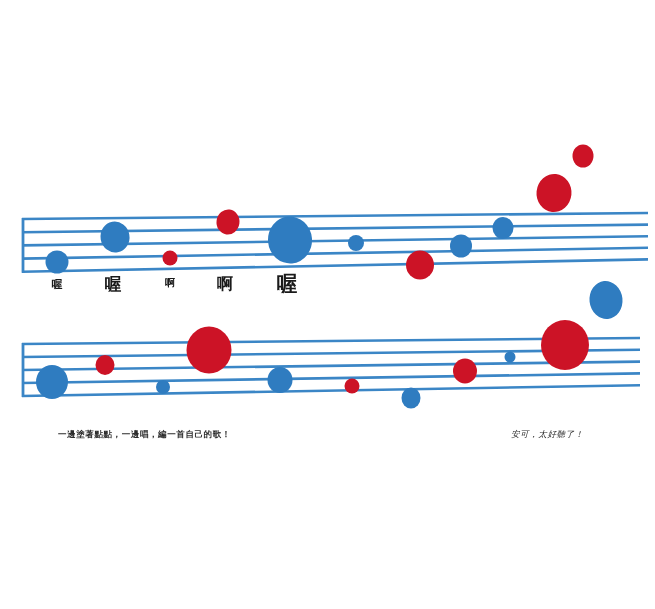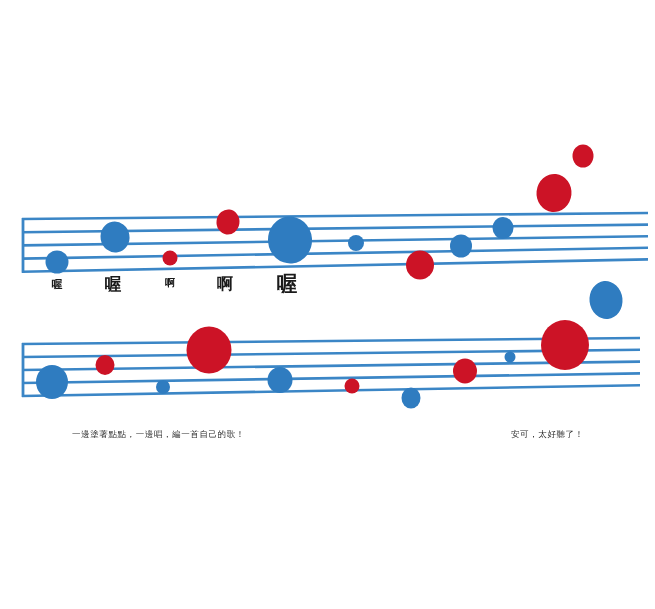--- a/index.html
+++ b/index.html
@@ -35,22 +35,22 @@
   }
   .caption {
     position: absolute;
     color: #2b2b2b;
     font-family: "DejaVu Sans", sans-serif;
     font-size: 8.5px;
     letter-spacing: 0.6px;
     white-space: nowrap;
     line-height: 1;
   }
-  #caption-left { left: 72px; top: 430px; }
-  #caption-right { left: 511px; top: 430px; }
+  #caption-left { left: 58px; top: 430px; font-weight: bold; }
+  #caption-right { left: 511px; top: 430px; font-style: italic; }
 </style>
 </head>
 <body>
 
 <div id="page">
 
   <svg id="art" viewBox="0 0 655 609" xmlns="http://www.w3.org/2000/svg">
     <g id="staff-lines-group">
         <line x1="22" y1="219" x2="648" y2="213" stroke="#3b86c6" stroke-width="2.6" stroke-linecap="butt"></line>
         <line x1="22" y1="232.2" x2="648" y2="224.6" stroke="#3b86c6" stroke-width="2.6" stroke-linecap="butt"></line>

